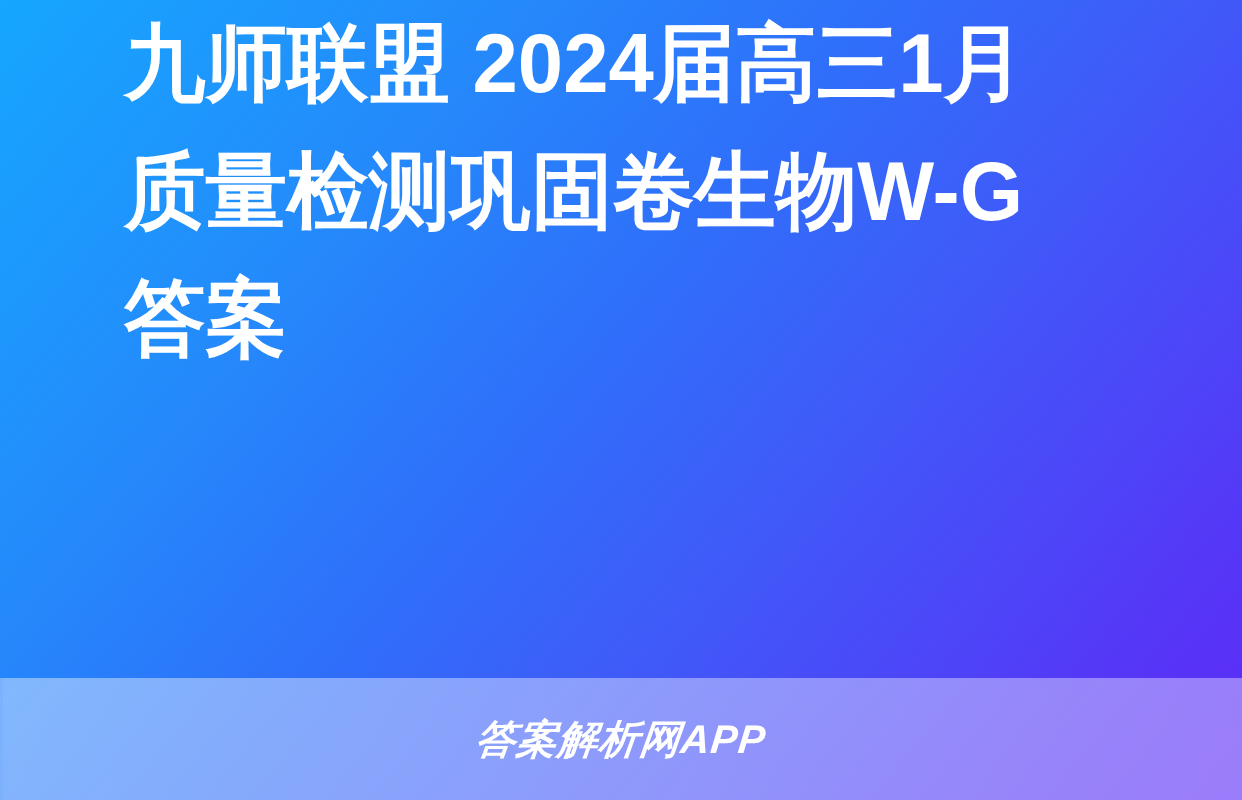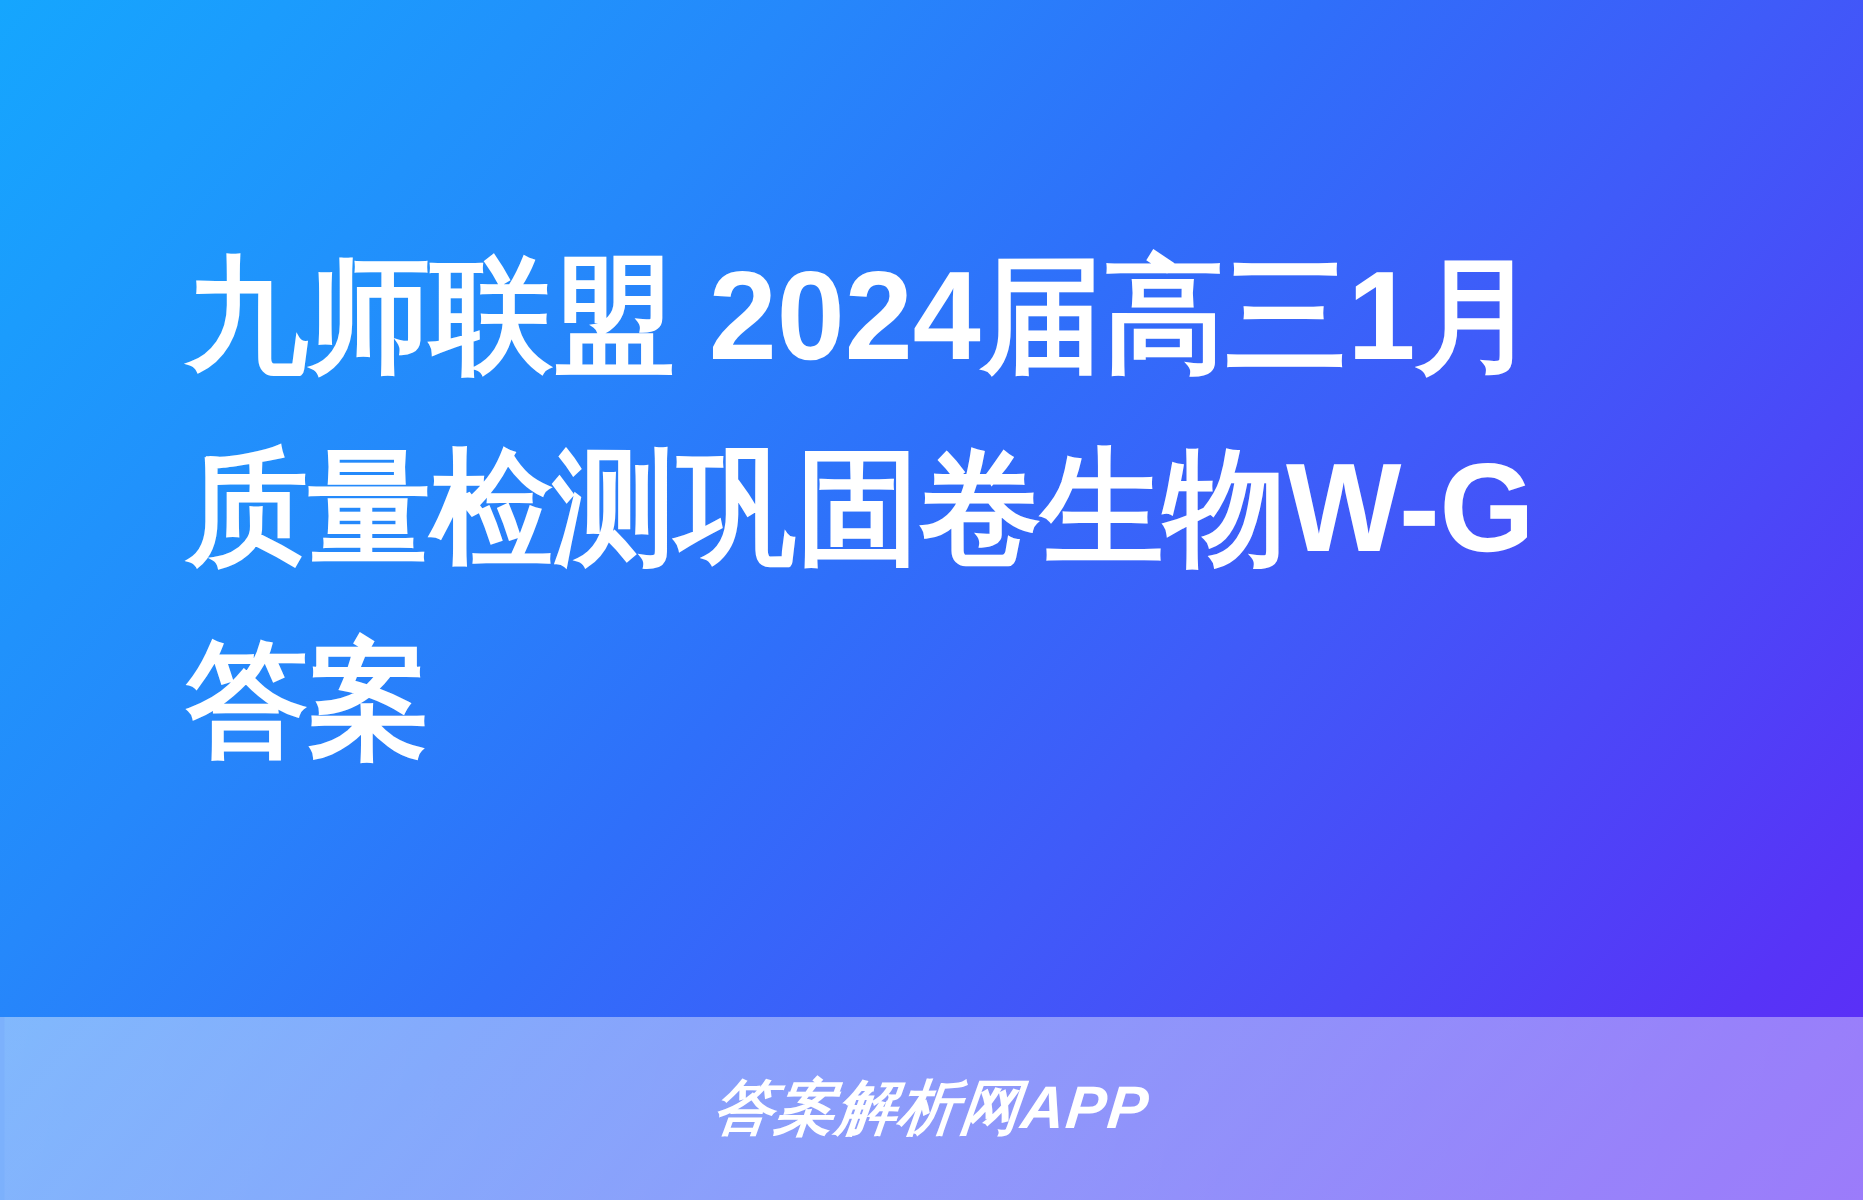--- a/index.html
+++ b/index.html
@@ -31,21 +31,21 @@
   }
 
   
   .title-area {
     position: absolute;
     left: 0;
     top: 0;
     width: 1242px;
     height: 678px;
     display: flex;
-    align-items: center;
+    align-items: flex-start;
     justify-content: flex-start;
     box-sizing: border-box;
     padding: 0 124px;
   }
 
   .poster-title {
     margin: 0;
     color: #ffffff;
     font-size: 84px;
     font-weight: 700;

